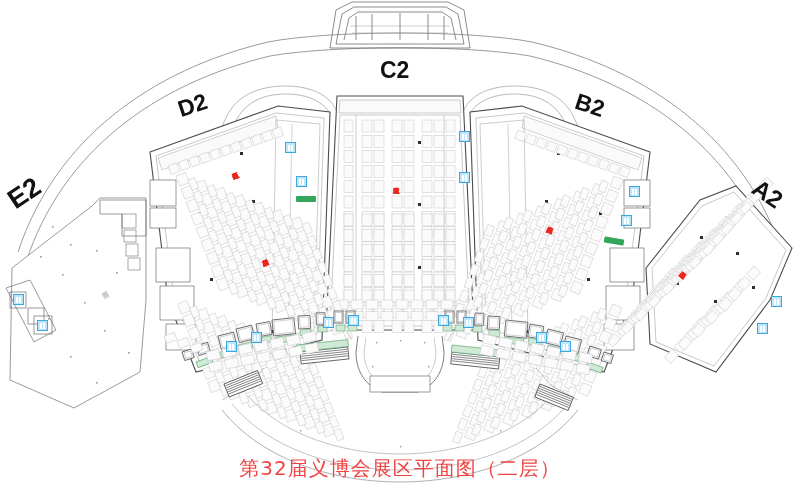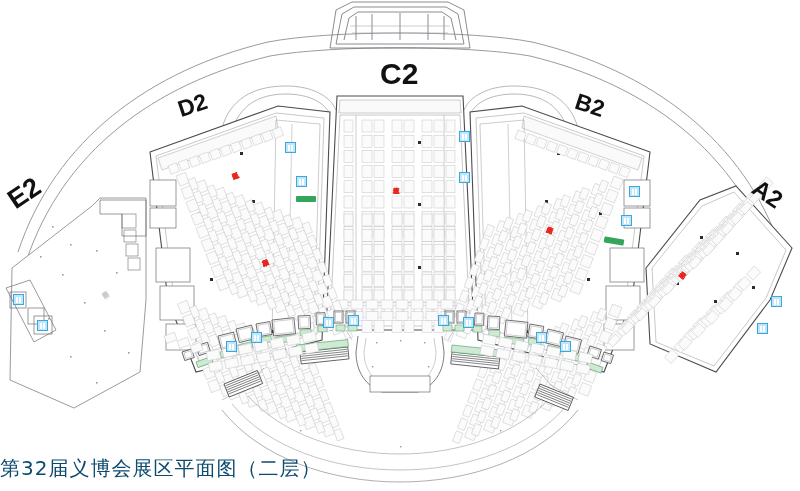--- a/index.html
+++ b/index.html
@@ -3,22 +3,22 @@
 <meta charset="utf-8">
 <style>
   html,body{margin:0;padding:0;background:#ffffff;}
   body{width:800px;height:491px;overflow:hidden;
        font-family:"DejaVu Sans","Liberation Sans",sans-serif;}
   #stage{position:relative;width:800px;height:491px;background:#fff;}
   #plan{position:absolute;left:0;top:0;width:800px;height:491px;}
   .hall-label{position:absolute;font-weight:bold;color:#111;
               font-family:"Liberation Sans","DejaVu Sans",sans-serif;
               white-space:nowrap;user-select:none;}
-  .title{position:absolute;left:0;top:455px;width:800px;text-align:left;
-         color:#0c4a6e;font-size:20px;letter-spacing:1px;
+  .title{position:absolute;left:0;top:455px;width:800px;text-align:center;
+         color:#ef4444;font-size:20px;letter-spacing:1px;
          font-family:"DejaVu Sans","Liberation Sans",sans-serif;}
   .vlabel{position:absolute;color:#e8251d;font-size:6.5px;line-height:7.2px;
           writing-mode:vertical-rl;text-orientation:upright;
           white-space:nowrap;font-weight:bold;user-select:none;}
   .faint{position:absolute;color:#c9c9cf;font-size:6px;line-height:7px;
          writing-mode:vertical-rl;text-orientation:upright;white-space:nowrap;}
   .wcbox{position:absolute;width:11px;height:11px;background:#bfe6fb;
          border:0.6px solid #3ba7dd;box-sizing:border-box;}
   .wcbox::before,.wcbox::after{content:"";position:absolute;top:2px;width:2px;
          height:6px;background:#fff;}
@@ -1500,21 +1500,21 @@
           <g transform="translate(190,346) rotate(-20)">
             <rect x="0" y="0" width="11" height="8" fill="#fbfbfc" stroke="#b9b9bd" stroke-width="0.4"></rect>
           </g>
         </g>
     </g>
 
   </svg>
 
   <div class="hall-label" style="left:8px;top:178px;font-size:27px;transform:rotate(-34deg);">E2</div>
   <div class="hall-label" style="left:178px;top:92px;font-size:23px;transform:rotate(-18deg);">D2</div>
-  <div class="hall-label" style="left:380px;top:57px;font-size:30px;">C2</div>
+  <div class="hall-label" style="left:380px;top:57px;font-size:23px;">C2</div>
   <div class="hall-label" style="left:575px;top:92px;font-size:23px;transform:rotate(18deg);">B2</div>
   <div class="hall-label" style="left:752px;top:180px;font-size:24px;transform:rotate(34deg);">A2</div>
 
   <div class="vlabel" style="left:228px;top:168px;transform:rotate(-22deg);">五金电器区</div>
   <div class="vlabel" style="left:258px;top:255px;transform:rotate(-22deg);">家居日用品</div>
   <div class="vlabel" style="left:392px;top:182px;">建筑五金</div>
   <div class="vlabel" style="left:549px;top:222px;transform:rotate(22deg);">文体用品区</div>
   <div class="vlabel" style="left:684px;top:268px;transform:rotate(38deg);">饰品工艺品</div>
 
   <div class="faint" style="left:98px;top:288px;transform:rotate(-34deg);">义乌国际博览中心</div>

